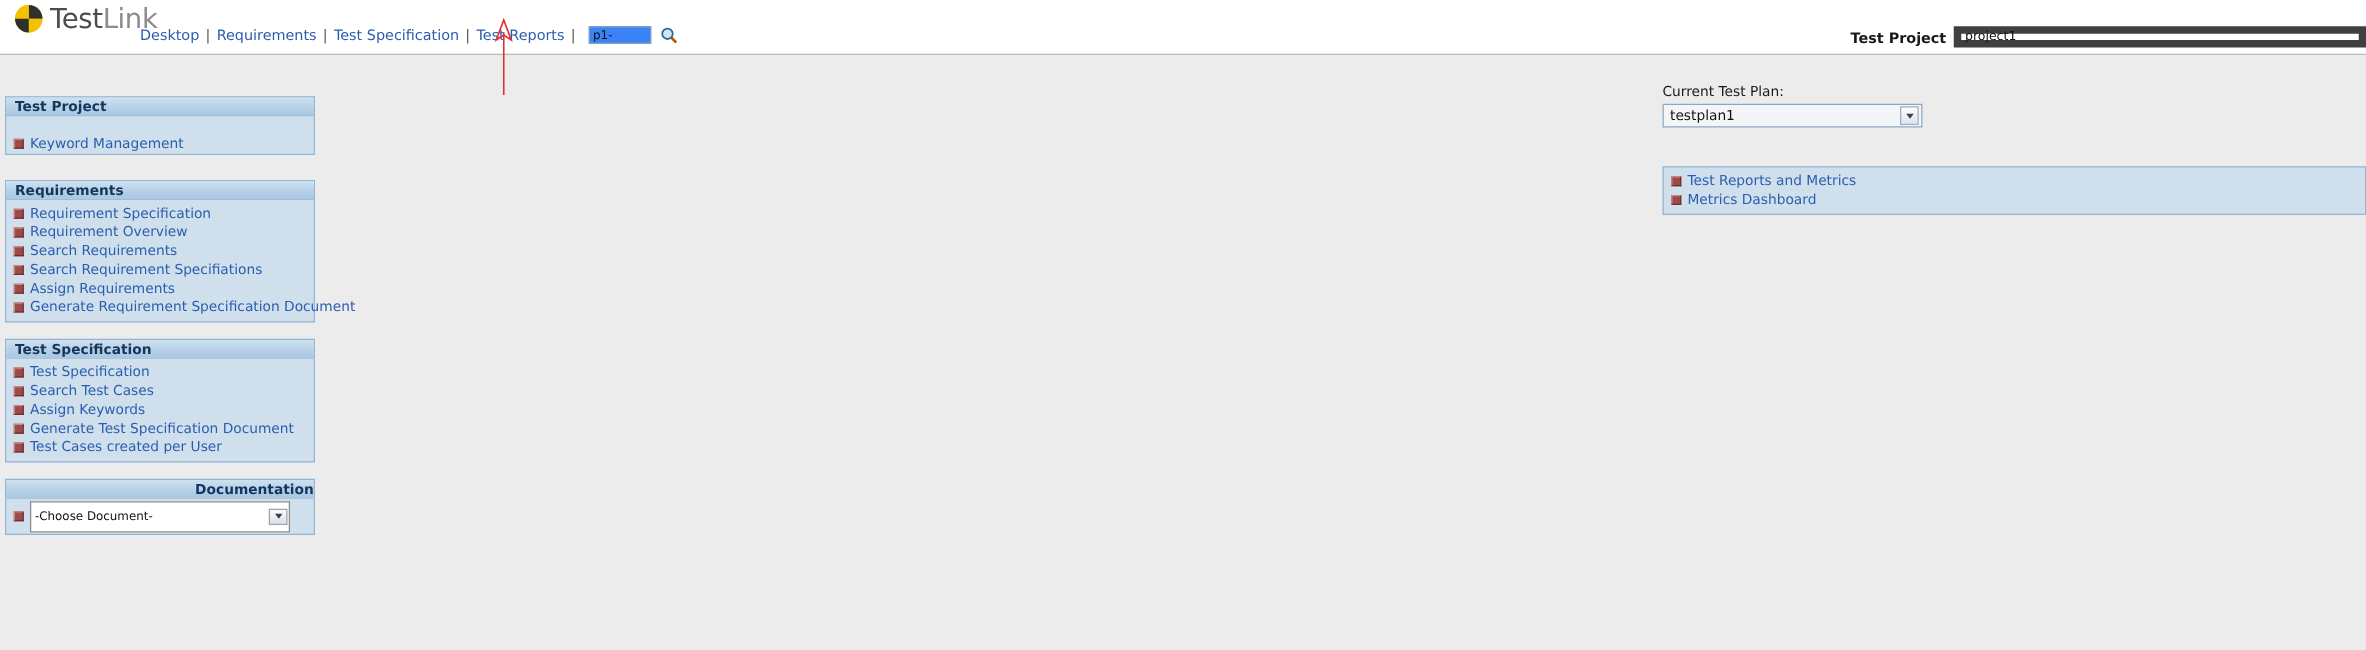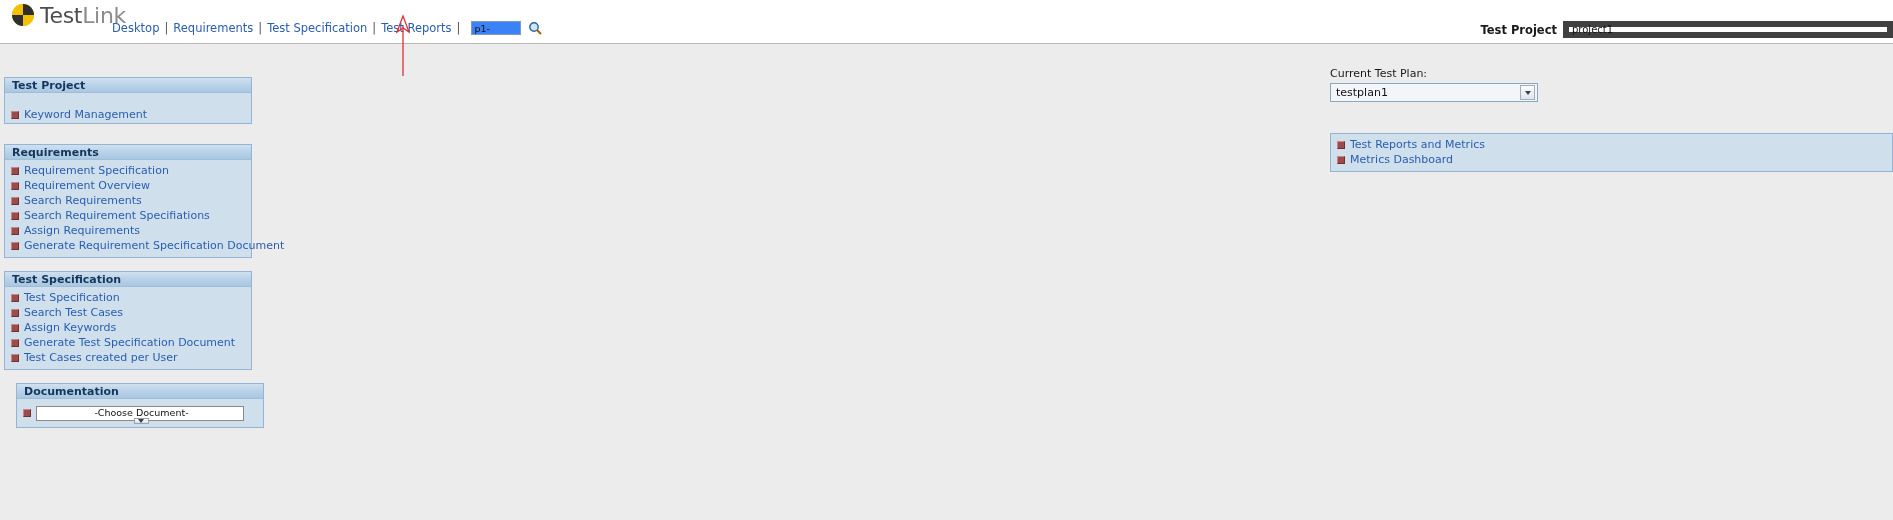--- a/index.html
+++ b/index.html
@@ -120,24 +120,24 @@
     width: 15px; height: 15px;
     background: linear-gradient(to bottom,#fdfdfd,#dfe5ec);
     border: 1px solid #9aaec0;
     display:flex; align-items:center; justify-content:center;
   }
   .caret-d { width:0;height:0;border-left:3px solid transparent;border-right:3px solid transparent;border-top:4px solid #33414d; }
 
   
   .doc-row { display:flex; align-items:center; padding-left:6px; height:18px; }
   .doc-select {
-    width: 208px; height: 15px;
+    width: 208px; height: 25px;
     border: 1px solid #8a8a8a; background:#fff;
     display:flex; align-items:center; justify-content:space-between;
-    font-size: 9.5px; color:#111; padding-left:3px;flex-direction:column;
+    font-size: 9.5px; color:#111; padding-left:3px;
   }
   .doc-arrow {
     width: 15px; height: 13px; margin: 0 1px 0 0;
     background: linear-gradient(to bottom,#fdfdfd,#d9dee5);
     border: 1px solid #98a4b0;
     display:flex; align-items:center; justify-content:center;
   }
 </style>
 </head>
 <body>
@@ -246,21 +246,21 @@
       <span class="bullet"></span>
       <a href="#">Generate Test Specification Document</a>
     </div>
     <div class="menu-item">
       <span class="bullet"></span>
       <a href="#">Test Cases created per User</a>
     </div>
   </div>
 </div>
 
-<div class="panel" style="left:16px; top:383px;">
+<div class="panel" style="left:4px; top:383px;text-align:right;">
   <div class="panel-head">Documentation</div>
   <div class="panel-body" style="padding:5px 0 5px 0;">
     <div class="doc-row">
       <span class="bullet"></span>
       <div class="doc-select">
         <span>-Choose Document-</span>
         <span class="doc-arrow">
             <span class="caret-d"></span>
           </span>
       </div>

